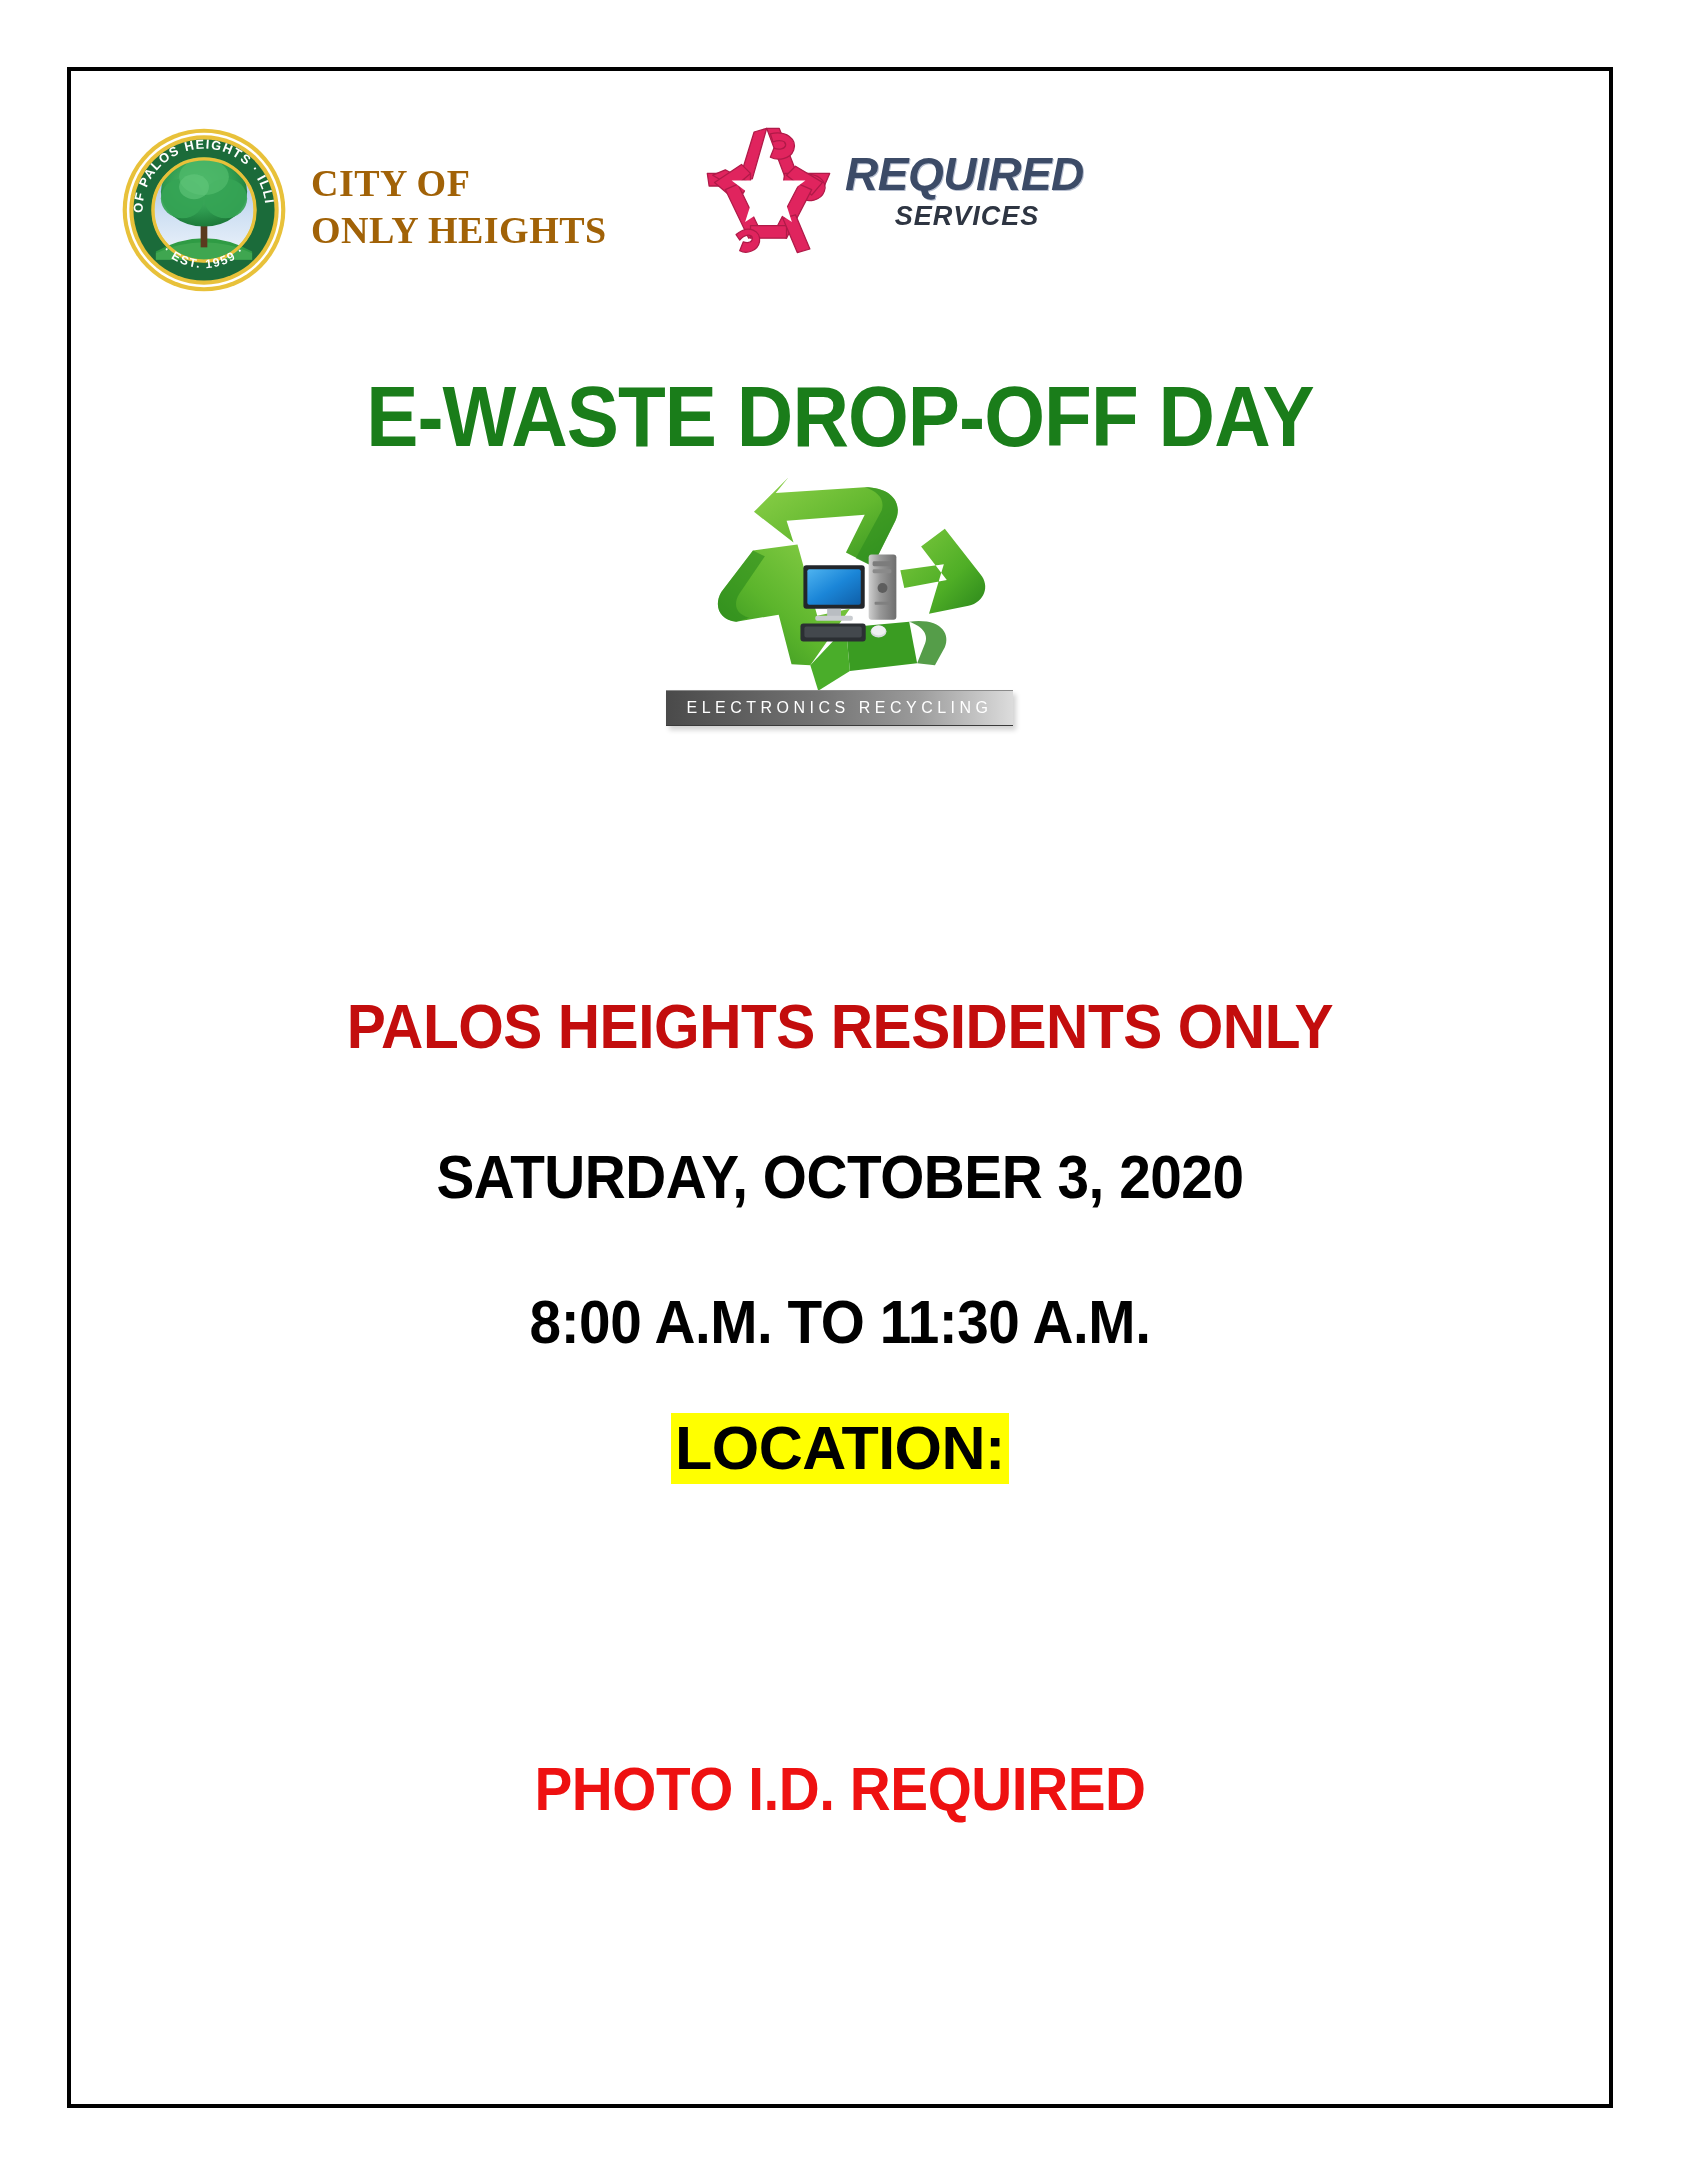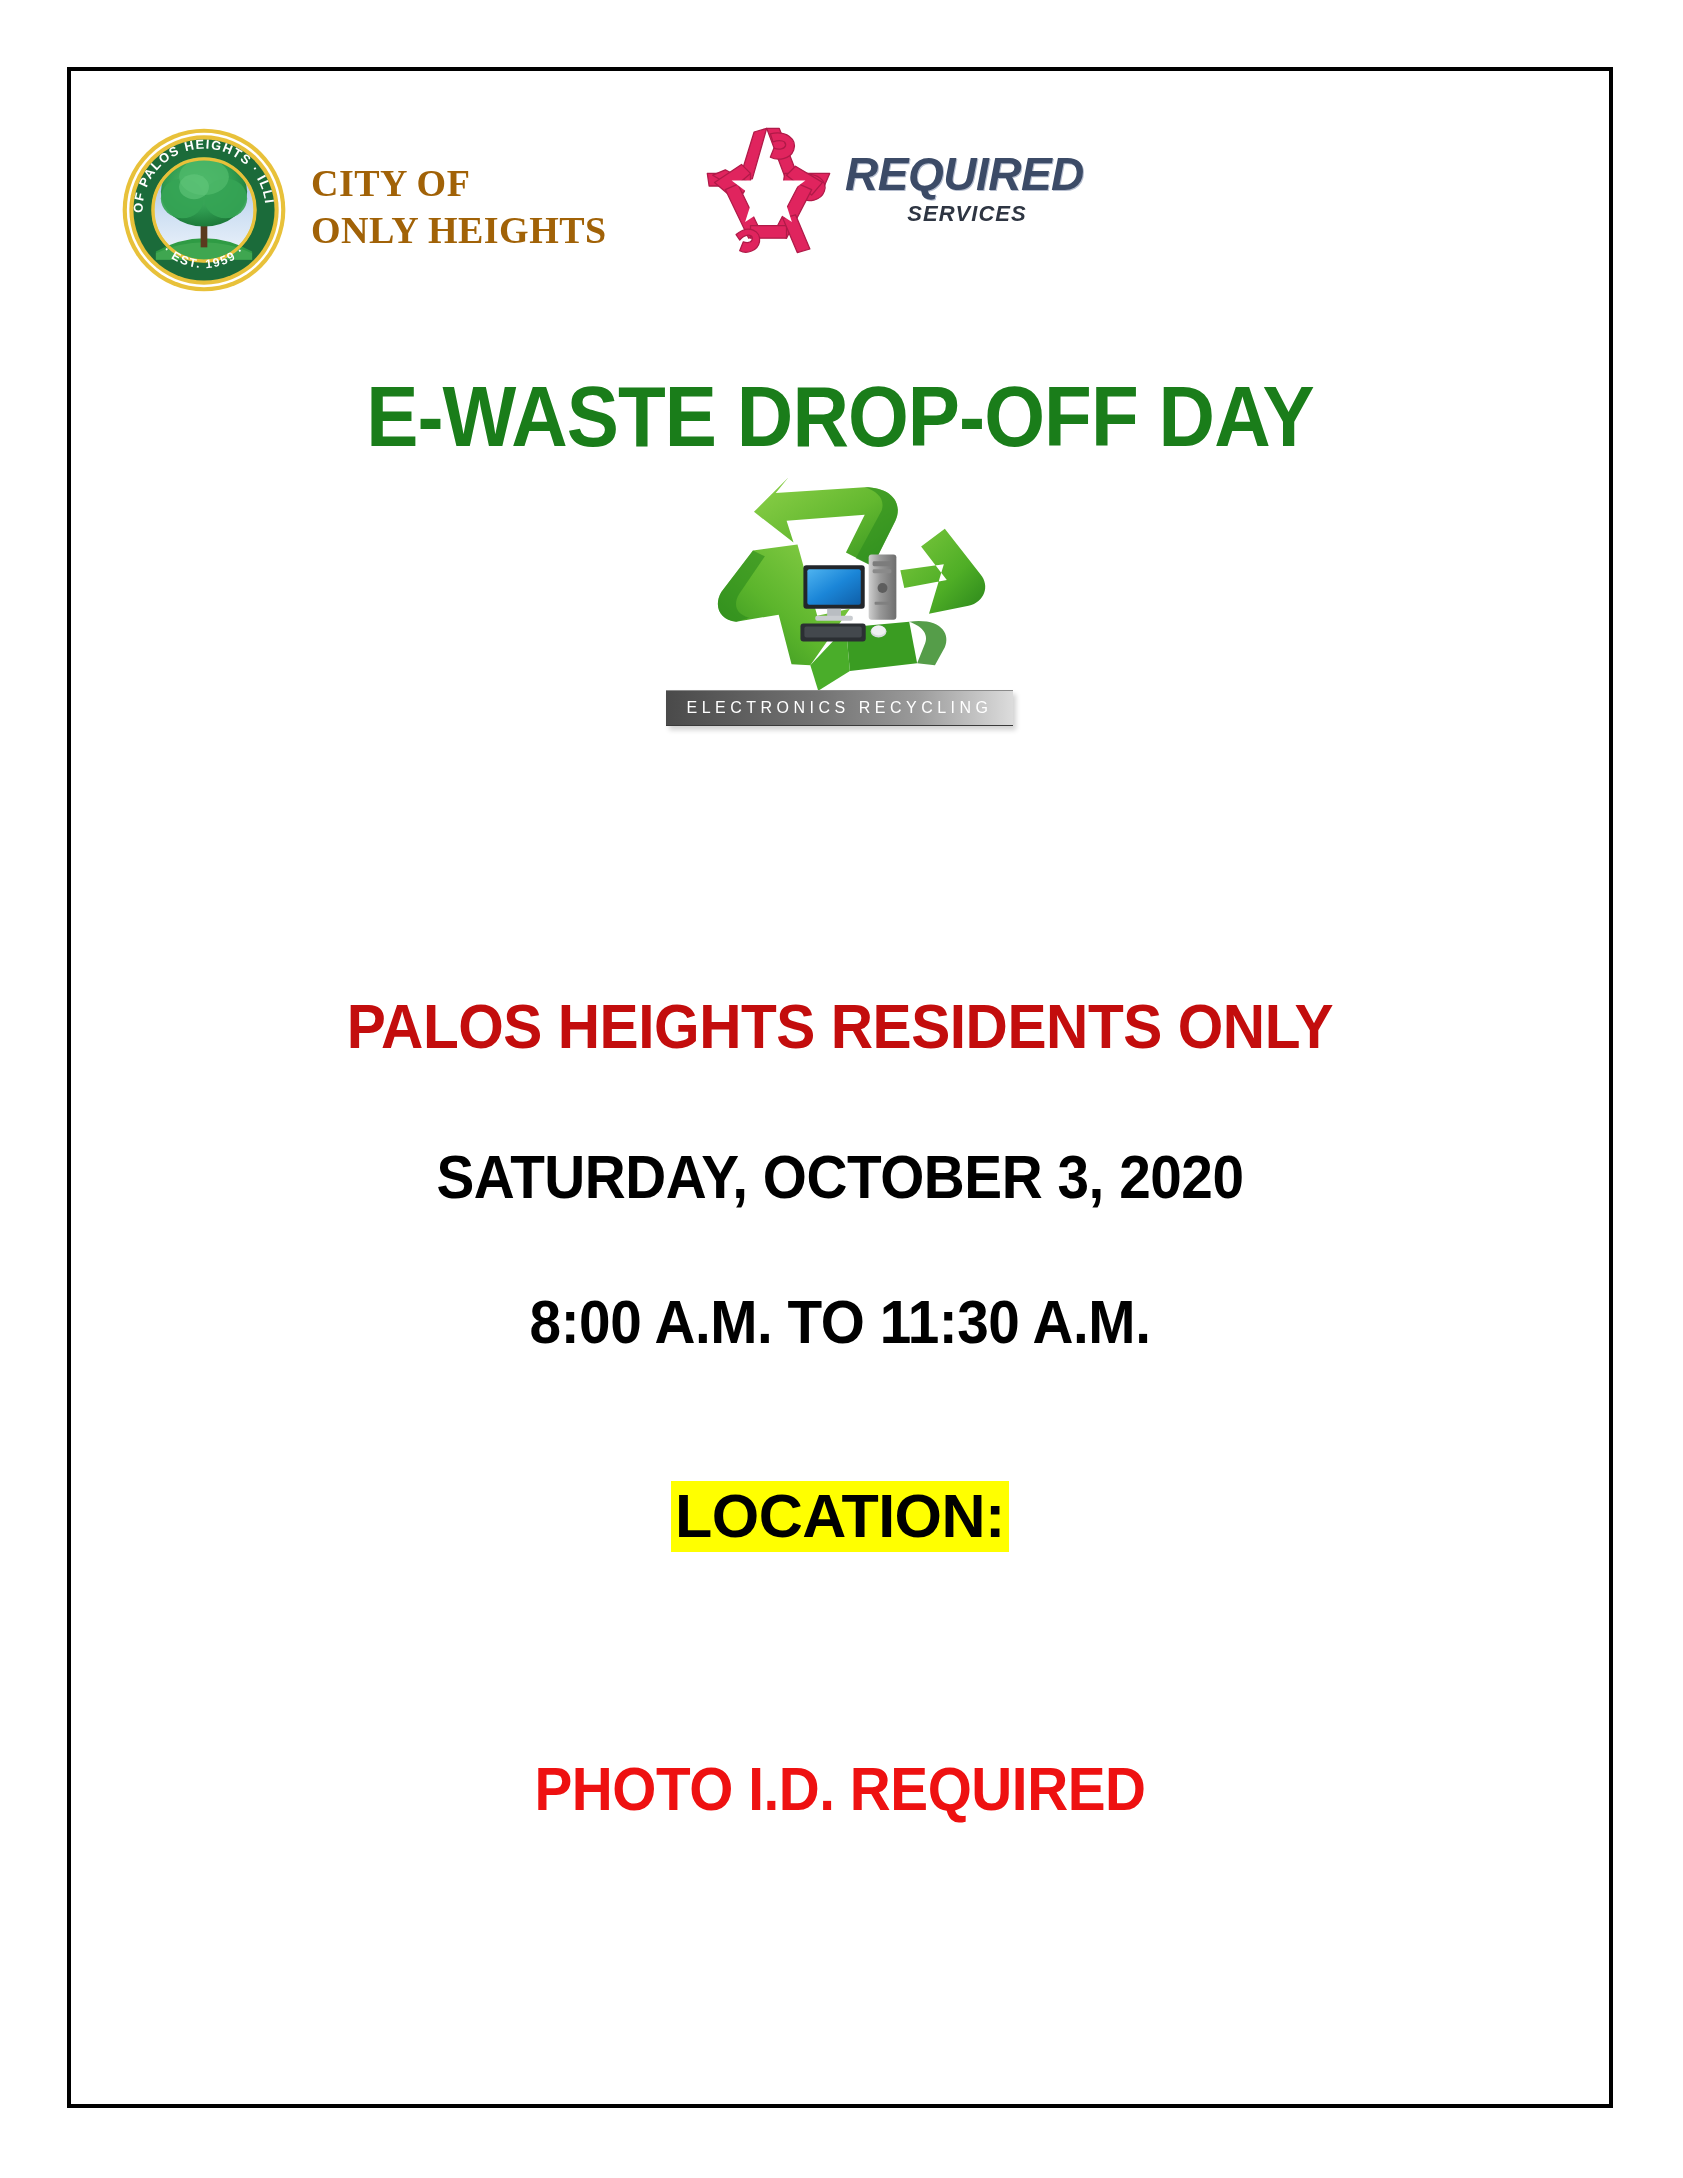--- a/index.html
+++ b/index.html
@@ -85,21 +85,21 @@
     font-size: 46px;
     line-height: 1;
     letter-spacing: -0.5px;
     color: #3c4b67;
     text-shadow: 1px 1px 0 rgba(120,135,165,0.55);
   }
   .republic-sub {
     font-family: "Liberation Sans", sans-serif;
     font-style: italic;
     font-weight: bold;
-    font-size: 22px;
+    font-size: 27px;
     line-height: 1;
     letter-spacing: 1px;
     color: #2e3542;
     text-align: center;
     margin-top: 6px;
     padding-right: 4px;
   }
 
   
   .title {
@@ -174,21 +174,21 @@
   .time {
     top: 1216px;
     font-size: 61px;
     color: #000000;
     transform: scaleX(0.93);
     letter-spacing: -0.5px;
   }
 
   .location-block {
     position: absolute;
-    top: 1410px;
+    top: 1342px;
     width: 100%;
     text-align: center;
   }
   .location-block > div {
     line-height: 1.17;
   }
   .hl {
     background: #ffff00;
     font-family: "Liberation Sans", sans-serif;
     font-weight: bold;

